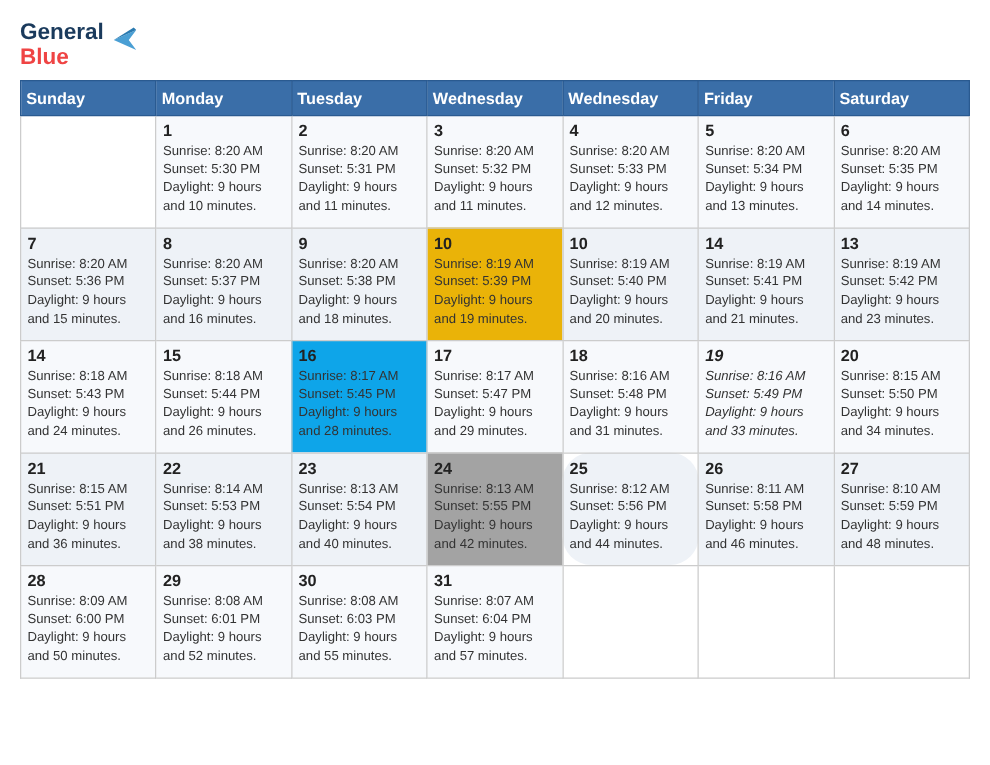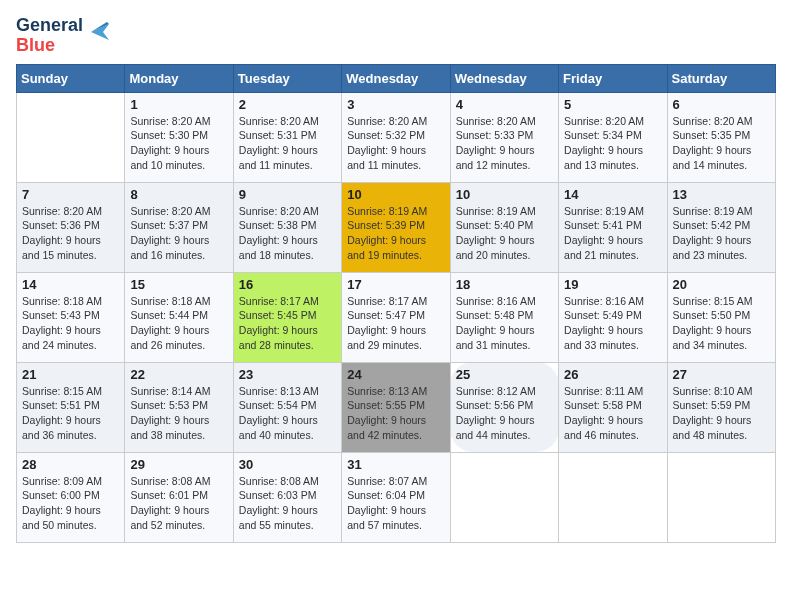--- a/index.html
+++ b/index.html
@@ -203,39 +203,39 @@
           <div class="day-info">
             Sunrise: 8:18 AM<br>Sunset: 5:43 PM<br>Daylight: 9 hours<br>and 24 minutes.
           </div>
         </td>
         <td style="background: rgb(247, 249, 252);">
           <span class="day-num">15</span>
           <div class="day-info">
             Sunrise: 8:18 AM<br>Sunset: 5:44 PM<br>Daylight: 9 hours<br>and 26 minutes.
           </div>
         </td>
-        <td style="background: #bef264;">
+        <td style="background: #0ea5e9;">
           <span class="day-num">16</span>
           <div class="day-info">
             Sunrise: 8:17 AM<br>Sunset: 5:45 PM<br>Daylight: 9 hours<br>and 28 minutes.
           </div>
         </td>
         <td style="background: rgb(247, 249, 252);">
           <span class="day-num">17</span>
           <div class="day-info">
             Sunrise: 8:17 AM<br>Sunset: 5:47 PM<br>Daylight: 9 hours<br>and 29 minutes.
           </div>
         </td>
         <td style="background: rgb(247, 249, 252);">
           <span class="day-num">18</span>
           <div class="day-info">
             Sunrise: 8:16 AM<br>Sunset: 5:48 PM<br>Daylight: 9 hours<br>and 31 minutes.
           </div>
         </td>
-        <td style="background: rgb(247, 249, 252);">
+        <td style="background: rgb(247, 249, 252); font-style: italic;">
           <span class="day-num">19</span>
           <div class="day-info">
             Sunrise: 8:16 AM<br>Sunset: 5:49 PM<br>Daylight: 9 hours<br>and 33 minutes.
           </div>
         </td>
         <td style="background: rgb(247, 249, 252);">
           <span class="day-num">20</span>
           <div class="day-info">
             Sunrise: 8:15 AM<br>Sunset: 5:50 PM<br>Daylight: 9 hours<br>and 34 minutes.
           </div>

